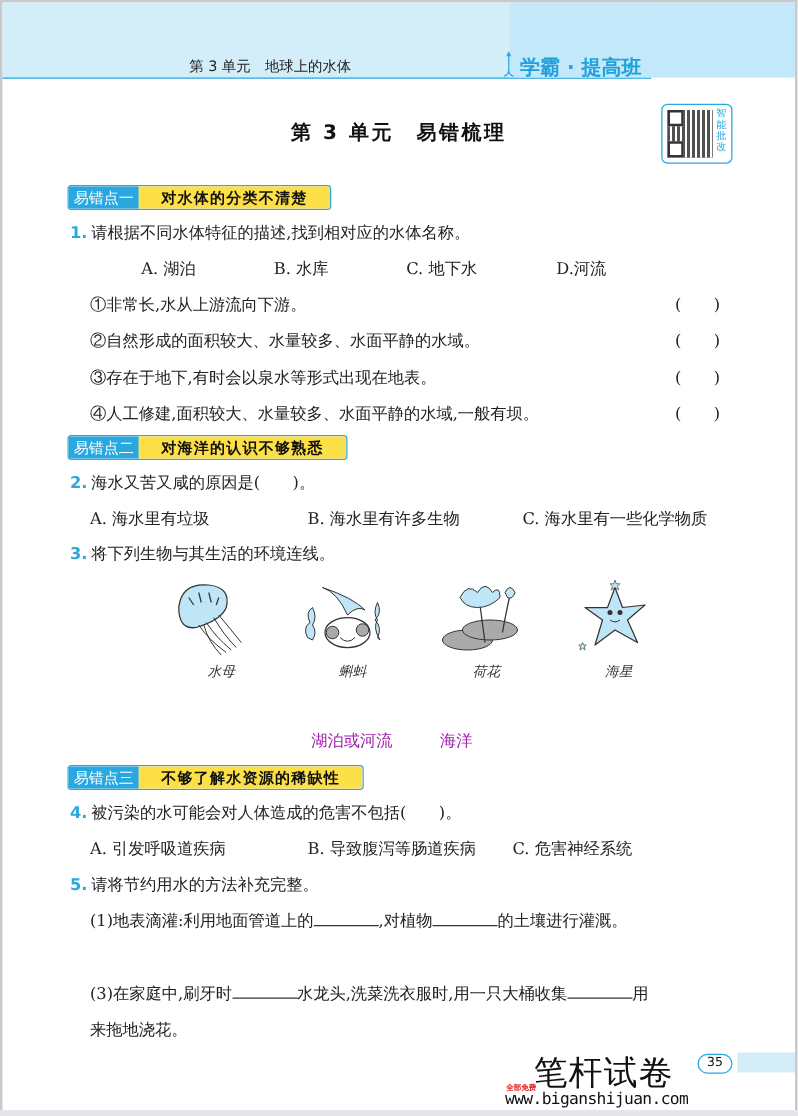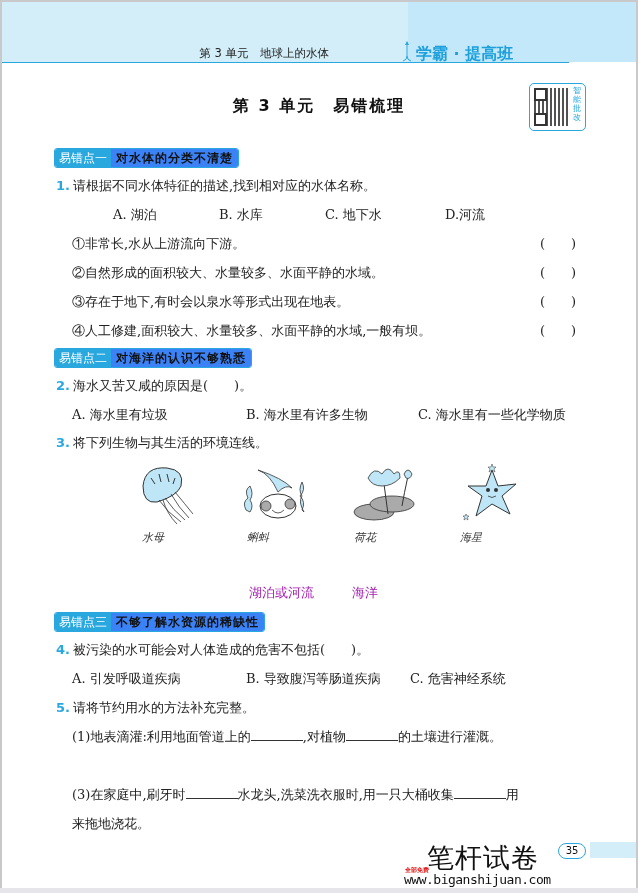--- a/index.html
+++ b/index.html
@@ -10,21 +10,20 @@
     color:#222;
   }
   .page {
     position:absolute; left:2px; top:2px; width:634px; height:886px;
     background:#ffffff;
   }
   .header {
     position:absolute; left:0; top:0; width:519px; height:60px;
     background:#d3eef9;
     border-bottom:1.5px solid #29a8e0;
-    padding-left:48px;
   }
   .header-right {
     position:absolute; left:406px; top:0; width:228px; height:60px;
     background:#c2e8f9;
   }
   .header-unit {
     position:absolute; right:240px; top:44px;
     font-family:"DejaVu Sans","Liberation Sans",sans-serif;
     font-size:11.5px; color:#222; white-space:nowrap;
   }
@@ -65,40 +64,40 @@
   .section-tag {
     position:absolute; left:52px; height:18px;
     display:flex; align-items:flex-end;
     border:1.2px solid #29a8e0; border-radius:3px; overflow:hidden;
     font-family:"DejaVu Sans","Liberation Sans",sans-serif; font-size:12px;
   }
   .section-tag .tag-label {
     background:#29a8e0; color:#fff; padding:0 4px; line-height:18px;
   }
   .section-tag .tag-title {
-    background:#3b82f6; color:#111; padding:0 5px; line-height:18px; font-weight:bold; letter-spacing:1px;
+    background:#fde047; color:#111; padding:0 18px; line-height:18px; font-weight:bold; letter-spacing:1px;
   }
   .line {
     position:absolute; font-size:13px; white-space:nowrap; color:#222;
   }
   .qnum {
     color:#29a8e0; font-family:"DejaVu Sans","Liberation Sans",sans-serif; font-weight:bold; margin-right:3px;
   }
   .paren {
     position:absolute; left:538px; font-size:13px; white-space:pre;
   }
   .opt { display:inline-block; }
   .blank {
     display:inline-block; width:52px; border-bottom:1px solid #333; height:12px; vertical-align:baseline;
   }
   .creature {
     position:absolute; top:462px; width:70px; height:62px;
   }
   .creature-label {
-    position:absolute; top:528px; font-size:11px; color:#333; font-style:italic; width:70px;
+    position:absolute; top:528px; font-size:11px; color:#333; font-style:italic; text-align:center; width:70px;
   }
   .env {
     position:absolute; top:582px; font-size:13px; color:#a21caf;
   }
   .footer-stripe {
     position:absolute; left:588px; top:840px; width:46px; height:16px; background:#d3eef9;
   }
   .page-num {
     position:absolute; left:556px; top:841px; width:26px; height:14px;
     border:1.2px solid #29a8e0; border-radius:8px; background:#fff;

